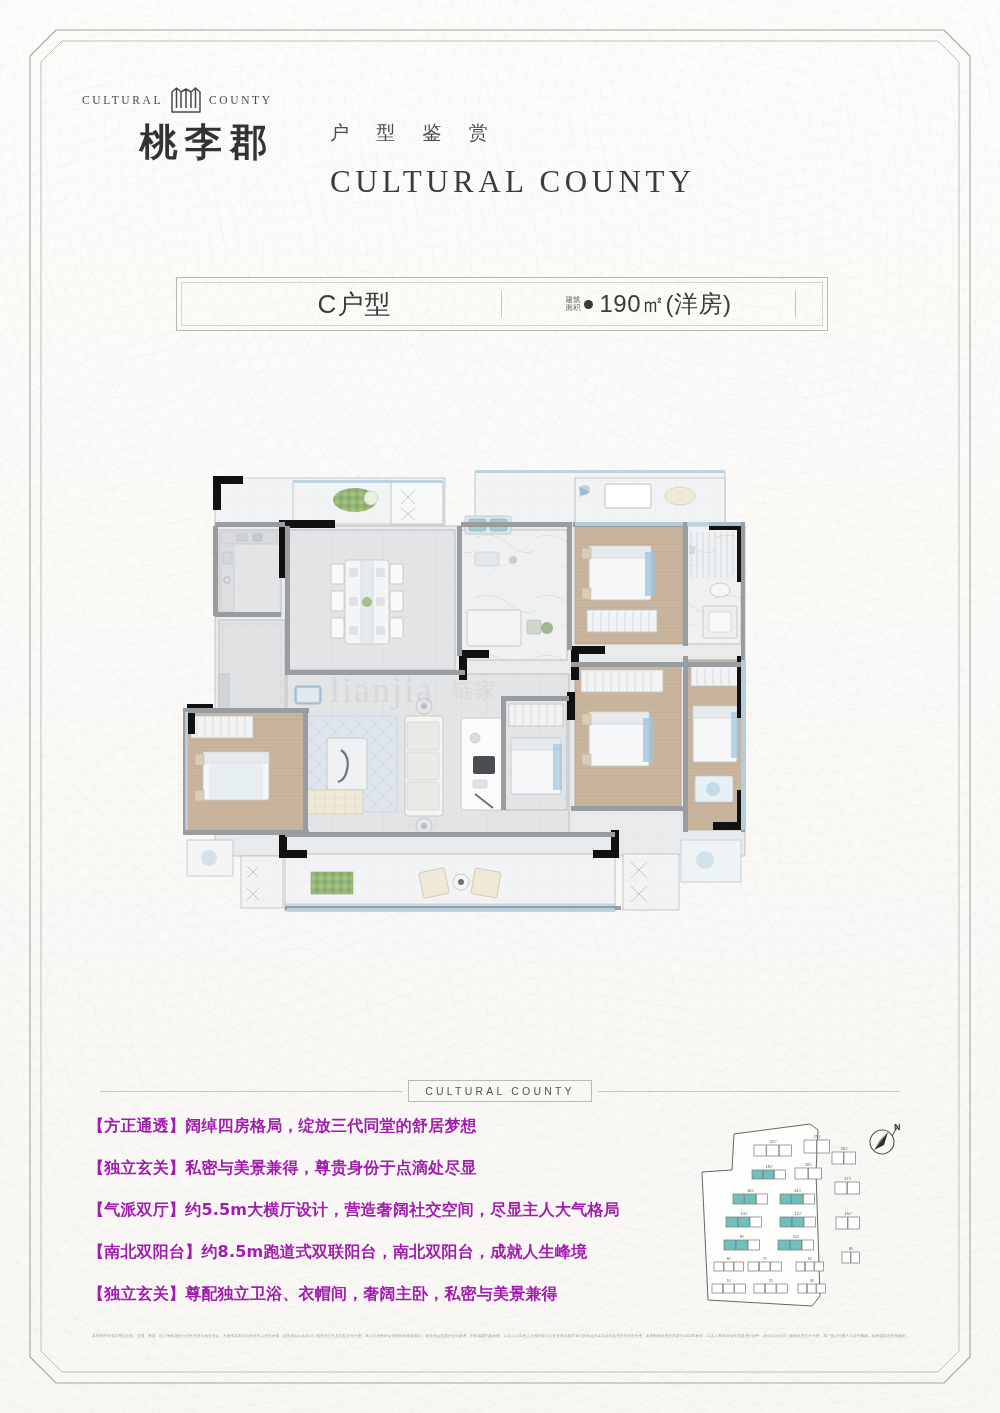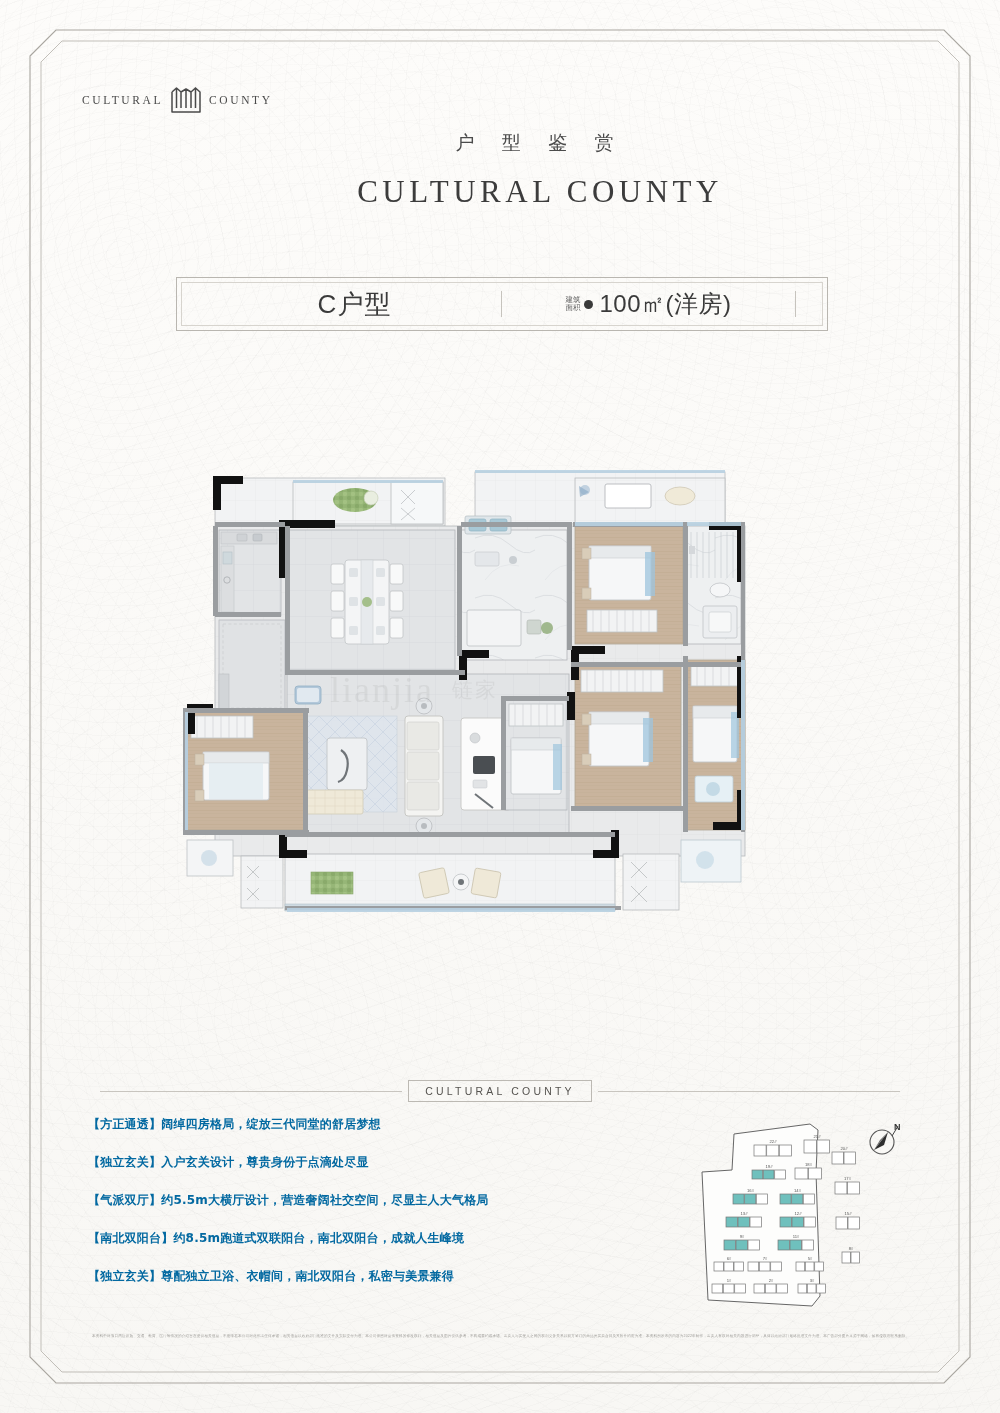--- a/index.html
+++ b/index.html
@@ -38,21 +38,21 @@
   .logo-word{
     font-size:11.5px;letter-spacing:2.6px;color:#4a4a4a;font-weight:400;
     font-family:"Liberation Serif","DejaVu Serif",serif;
   }
   .logo-mark{width:32px;height:28px;}
   .logo-cn{
     margin-top:7px;font-size:38px;letter-spacing:7px;color:#333;
     font-weight:700;line-height:1.05;
     font-family:"DejaVu Sans","Liberation Sans",sans-serif;
   }
-  .title-block{position:absolute;left:330px;top:130px;width:420px;text-align:center;}
+  .title-block{position:absolute;left:330px;top:120px;width:420px;}
   .title-cn{font-size:19px;letter-spacing:11px;color:#4b4b4b;font-weight:400;}
   .title-en{
     margin-top:18px;font-size:31px;letter-spacing:4.5px;color:#3c3c3c;font-weight:300;
     font-family:"Liberation Serif","DejaVu Serif",serif;
   }
 
   
   .specbar-outer{
     position:absolute;left:176px;top:277px;width:650px;height:52px;
     border:1px solid #b9b6b0;
@@ -106,21 +106,21 @@
   .div-line{flex:1;height:1px;background:#c8c5bf;}
   .div-box{
     border:1px solid #bcb9b3;padding:4px 16px;margin:0 6px;
     font-size:10.5px;letter-spacing:3.2px;color:#55534f;
     background:transparent;
   }
 
   
   .features{position:absolute;left:88px;top:1118px;width:600px;}
   .feature-row{
-    font-size:12px;color:#0369a1;line-height:1;margin-bottom:26px;
+    font-size:16px;color:#a21caf;line-height:1;margin-bottom:26px;
     font-weight:700;letter-spacing:0.2px;
     font-family:"DejaVu Sans","Liberation Sans",sans-serif;
     white-space:nowrap;
   }
   .f-tag{font-weight:700;}
   .f-txt{font-weight:700;}
 
   
   .sitemap{position:absolute;left:692px;top:1112px;width:180px;height:200px;}
   .compass{position:absolute;left:862px;top:1118px;width:44px;height:44px;}
@@ -157,20 +157,21 @@
     <div class="logo-block">
       <div class="logo-top">
         <span class="logo-word">CULTURAL</span>
         <span class="logo-mark">
           <svg width="32" height="28" viewBox="0 0 32 28">
             <path d="M2 6 L2 26 L30 26 L30 6 L25.5 2 L25.5 22 M6.5 2 L6.5 22 M11 6 L11 22 M16 3 L16 22 M21 6 L21 22 M2 6 L6.5 2 L11 6 L16 3 L21 6 L25.5 2 L30 6" fill="none" stroke="#4a4a4a" stroke-width="1.5" stroke-linejoin="round"></path>
           </svg>
         </span>
         <span class="logo-word">COUNTY</span>
       </div>
+      <div class="logo-cn">桃李郡</div>
     </div>
 
     <div class="title-block">
       <div class="title-cn">户 型 鉴 赏</div>
       <div class="title-en">CULTURAL COUNTY</div>
     </div>
   </div>
 
   <div class="specbar-outer">
     <div class="specbar-inner">
@@ -178,21 +179,21 @@
         <span class="spec-type">C户型</span>
       </div>
       <div class="spec-div"></div>
       <div class="spec-cell">
         <span class="spec-area">
           <span class="spec-area-lbl">
             <span>建筑</span><br>
             <span>面积</span>
           </span>
           <span class="spec-dot"></span>
-          <span class="spec-area-val">100㎡(洋房)</span>
+          <span class="spec-area-val">190㎡(洋房)</span>
         </span>
       </div>
       <div class="spec-div"></div>
     </div>
   </div>
 
   <div class="plan-wrap">
     <svg width="650" height="490" viewBox="0 0 650 490">
       <defs>
         <pattern id="tile" width="22" height="22" patternUnits="userSpaceOnUse">
@@ -488,30 +489,30 @@
     <span class="div-line"></span>
     <span class="div-box">CULTURAL COUNTY</span>
     <span class="div-line"></span>
   </div>
 
   <div class="features">
     <div class="feature-row">
       <span class="f-tag">【方正通透】</span><span class="f-txt">阔绰四房格局，绽放三代同堂的舒居梦想</span>
     </div>
     <div class="feature-row">
-      <span class="f-tag">【独立玄关】</span><span class="f-txt">入户玄关设计，尊贵身份于点滴处尽显</span>
+      <span class="f-tag">【独立玄关】</span><span class="f-txt">私密与美景兼得，尊贵身份于点滴处尽显</span>
     </div>
     <div class="feature-row">
       <span class="f-tag">【气派双厅】</span><span class="f-txt">约5.5m大横厅设计，营造奢阔社交空间，尽显主人大气格局</span>
     </div>
     <div class="feature-row">
       <span class="f-tag">【南北双阳台】</span><span class="f-txt">约8.5m跑道式双联阳台，南北双阳台，成就人生峰境</span>
     </div>
     <div class="feature-row">
-      <span class="f-tag">【独立玄关】</span><span class="f-txt">尊配独立卫浴、衣帽间，南北双阳台，私密与美景兼得</span>
+      <span class="f-tag">【独立玄关】</span><span class="f-txt">尊配独立卫浴、衣帽间，奢阔主卧，私密与美景兼得</span>
     </div>
   </div>
 
   <div class="sitemap">
     <svg id="sitemap-svg" width="180" height="200" viewBox="0 0 180 200">
       <path d="M38 62 L38 60 L40 24 L104 20 L116 18 L120 18 L122 14 L124 18 L126 190 L120 196 L14 190 L8 188 L10 60 Z" fill="none" stroke="#6f6f6f" stroke-width="0"></path>
       <path d="M42 22 L118 12 L126 18 L124 60 L128 184 L120 194 L16 188 L10 60 L40 58 Z" fill="#fdfdfc" stroke="#666" stroke-width="1"></path>
       <g id="sitemap-buildings">
           <g>
             <rect x="62.0" y="33" width="12.1" height="11" fill="#ffffff" stroke="#777" stroke-width="0.7"></rect>

